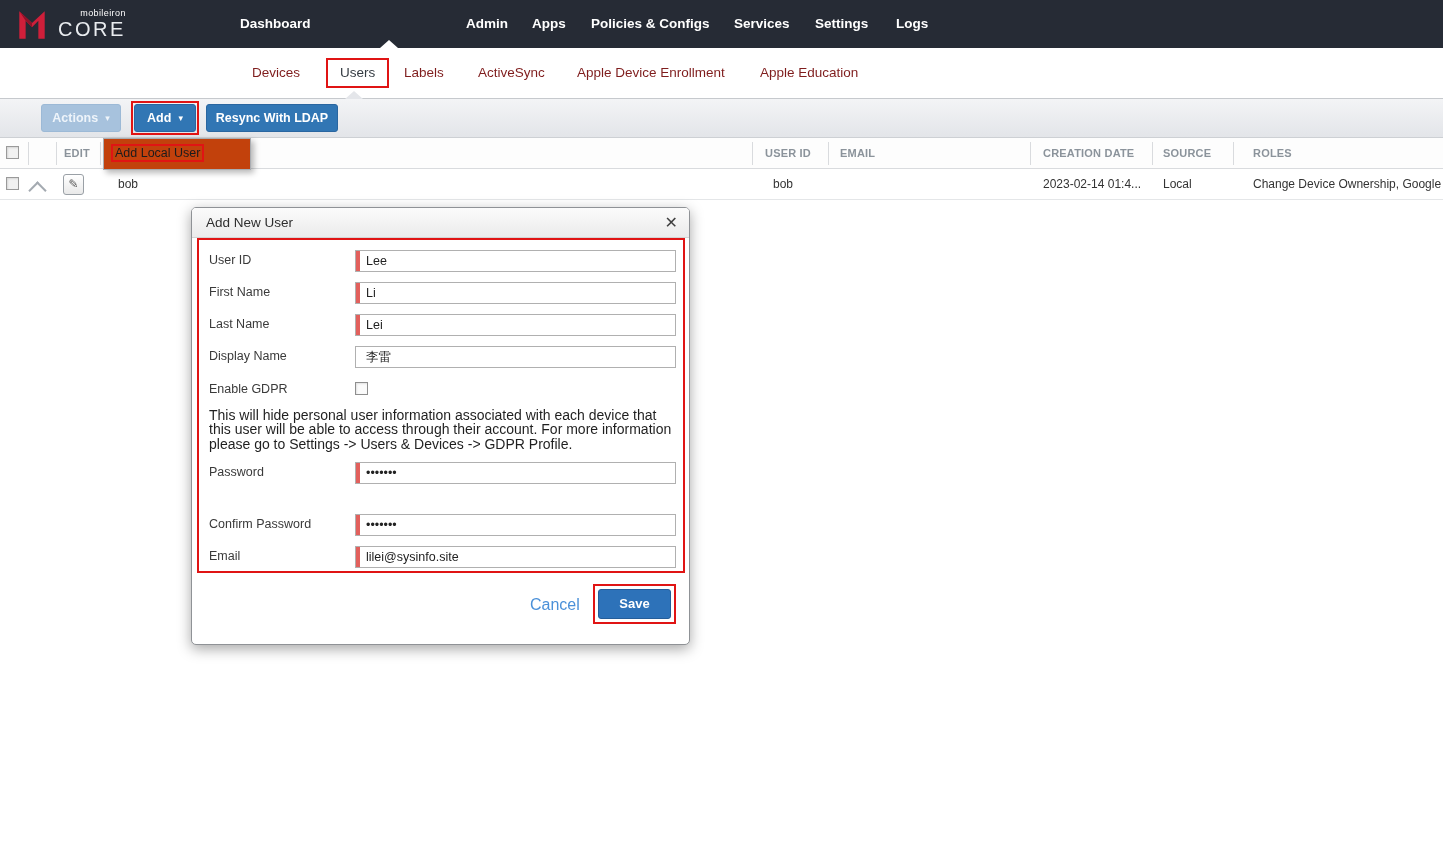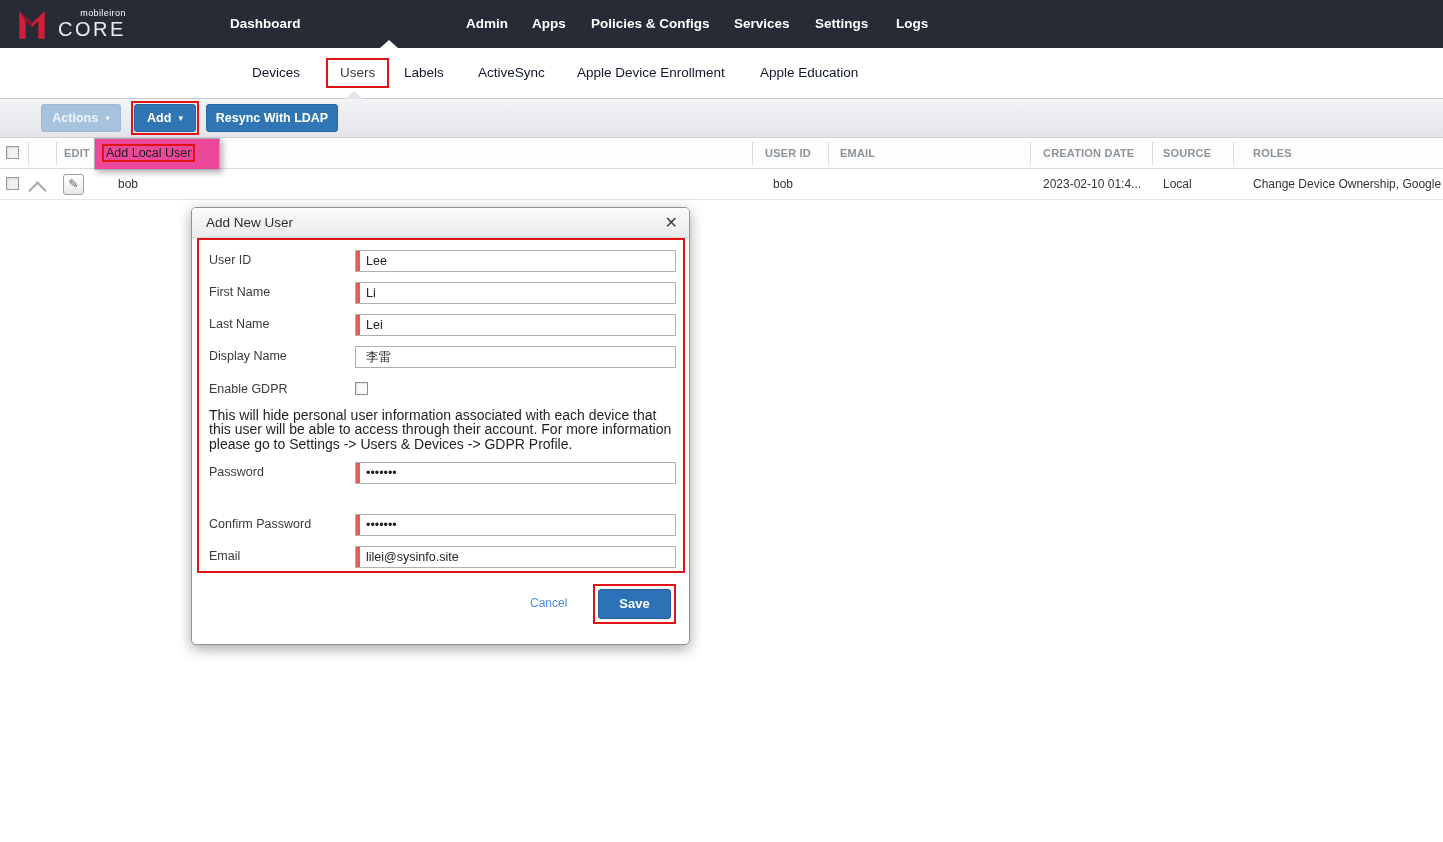--- a/index.html
+++ b/index.html
@@ -13,34 +13,34 @@
   .brand-text .small { font-size:9px; color:#ffffff; letter-spacing:.4px; line-height:10px;text-align:right; }
   .brand-text .large { font-size:20px; color:#e9ecef; letter-spacing:2.5px; font-weight:400; line-height:22px; }
   .nav-item { position:absolute; top:0; height:48px; line-height:48px; color:#fff; font-size:13.5px; font-weight:bold; cursor:pointer; white-space:nowrap; }
   .nav-active-block { position:absolute; left:322px; top:0; width:135px; height:48px; background:#1a1f29; cursor:pointer; }
   .nav-active-block .lbl { position:absolute; width:100%; text-align:center; top:0; height:48px; line-height:48px; color:#fff; font-size:13.5px; font-weight:bold; }
   .ann { position:absolute; border:2px solid #e01414; pointer-events:none; z-index:60; }
   .tri-up-white { position:absolute; left:380px; top:40px; width:0; height:0; border-left:9px solid transparent; border-right:9px solid transparent; border-bottom:8px solid #ffffff; z-index:5; }
 
   
   .subnav { position:absolute; left:0; top:48px; width:1443px; height:51px; background:#fff; border-bottom:1px solid #c6c9cd; }
-  .subtab { position:absolute; top:0; height:50px; line-height:50px; font-size:13.5px; color:#0f172a; cursor:pointer; white-space:nowrap; }
+  .subtab { position:absolute; top:0; height:50px; line-height:50px; font-size:13.5px; color:#7f1d1d; cursor:pointer; white-space:nowrap; }
   .users-annbox { position:absolute; left:326px; top:10px; height:30px; border:2px solid #e01414; padding:0 12px; line-height:26px; font-size:13.5px; color:#343b42; cursor:pointer; }
   .tri-up-gray { position:absolute; left:345px; top:43px; width:0; height:0; border-left:9px solid transparent; border-right:9px solid transparent; border-bottom:8px solid #e4e6ea; z-index:5; }
 
   
   .toolbar { position:absolute; left:0; top:99px; width:1443px; height:39px; background:linear-gradient(#f3f4f6,#e3e5e9); border-bottom:1px solid #cdd0d4; }
   .btn { position:absolute; top:5px; height:28px; border-radius:3px; font-size:12.5px; font-weight:bold; color:#fff; text-align:center; cursor:pointer; border:1px solid transparent;margin-left:31px; }
   .btn .caret { font-size:9px; margin-left:7px; position:relative; top:-1px; }
   .btn-disabled { left:10px; width:80px; line-height:26px; background:#a7c2dd; color:#eef4fa; border-color:#9cb9d6; cursor:default; }
   .btn-add { left:103px; width:62px; line-height:26px; background:#3176b4; border-color:#2a66a0; }
   .btn-resync { left:175px; width:132px; line-height:26px; background:#3176b4; border-color:#2a66a0; }
 
   
-  .dropdown { position:absolute; left:94px; top:138px; width:126px; background:#ec4899; border:1px solid #a9adb2; box-shadow:3px 3px 6px rgba(0,0,0,.28); z-index:40; padding:3px 0 4px 0; }
+  .dropdown { position:absolute; left:103px; top:138px; width:148px; background:#c2410c; border:1px solid #a9adb2; box-shadow:3px 3px 6px rgba(0,0,0,.28); z-index:40; padding:3px 0 4px 0; }
   .dropdown-item { padding:2px 6px 3px 7px; font-size:12.5px; color:#1c1c1c; cursor:pointer; white-space:nowrap; }
   .dropdown-item .item-ann { border:2px solid #e01414; padding:0 2px; display:inline-block; }
 
   
   .thead { position:absolute; left:0; top:138px; width:1443px; height:31px; background:#fdfdfd; border-bottom:1px solid #d9dbde; }
   .th { position:absolute; top:0; height:31px; line-height:31px; font-size:11px; font-weight:bold; color:#8b939b; letter-spacing:.2px; cursor:pointer; }
   .vsep { position:absolute; top:4px; width:1px; height:23px; background:#d9dbde; }
   .trow { position:absolute; left:0; top:169px; width:1443px; height:31px; background:#fff; border-bottom:1px solid #e4e6e8; }
   .td { position:absolute; top:0; height:42px; line-height:31px; font-size:12px; color:#333; white-space:nowrap; }
   .cb { position:absolute; width:13px; height:13px; border:1px solid #9a9a9a; background:#f2f2f2; box-shadow:inset 1px 1px 2px rgba(0,0,0,.12); cursor:pointer; }
@@ -52,42 +52,42 @@
   .modal-title { position:absolute; left:0; top:0; width:100%; height:30px; background:linear-gradient(#fbfbfb,#ebebeb); border-bottom:1px solid #d4d4d4; border-radius:4px 4px 0 0; }
   .modal-title .t { position:absolute; left:14px; top:0; line-height:30px; font-size:13.5px; color:#2e2e2e; }
   .modal-close { position:absolute; right:11px; top:5px; font-size:16px; font-weight:bold; color:#3f3f3f; cursor:pointer; font-family:"DejaVu Sans",sans-serif; line-height:20px; }
   .form-ann { position:absolute; left:5px; top:30px; width:488px; height:335px; border:2px solid #e01414; pointer-events:none; z-index:55; }
   .f-label { position:absolute; left:17px; font-size:12.5px; color:#3a3a3a; white-space:nowrap; }
   .iwrap { position:absolute; left:163px; width:321px; height:38px; }
   .iwrap input { width:100%; height:22px; border:1px solid #b0b0b0; font-size:12.5px; color:#222; padding:0 4px 0 10px; font-family:"Liberation Sans","DejaVu Sans",sans-serif; background:#fff; }
   .iwrap.req::before { content:""; position:absolute; left:1px; top:1px; width:4px; height:20px; background:#e2605c; z-index:2; }
   .gdpr-cb { position:absolute; left:163px; top:174px; width:13px; height:13px; border:1px solid #8e8e8e; background:#fbfbfb; box-shadow:inset 1px 1px 2px rgba(0,0,0,.1); cursor:pointer; }
   .gdpr-note { position:absolute; left:17px; top:200px; width:470px; font-size:14px; line-height:14.4px; color:#1f1f1f; }
-  .cancel-link { position:absolute; left:338px; top:388px; font-size:12px; color:#4a90d9; cursor:pointer; }
+  .cancel-link { position:absolute; left:338px; top:388px; font-size:16px; color:#4a90d9; cursor:pointer; }
   .save-btn { position:absolute; left:406px; top:381px; width:73px; height:30px; background:#2d72b9; border:1px solid #245d99; border-radius:3px; color:#fff; font-size:13px; font-weight:bold; text-align:center; line-height:28px; cursor:pointer; }
   .save-ann { position:absolute; left:401px; top:376px; width:83px; height:40px; border:2px solid #e01414; pointer-events:none; z-index:56; }
 </style>
 </head>
 <body>
 
 <div class="screen">
 
   <div class="topnav">
     <div class="brand">
       <svg width="36" height="36" viewBox="0 0 34 34">
         <path d="M5 31 L5 5 L17 16 L29 5 L29 31 L23 31 L23 14 L17 20 L11 14 L11 31 Z" fill="#cf1f3a"></path>
         <path d="M5 5 L17 16 L17 20 L11 14 Z" fill="#8f1228"></path>
       </svg>
       <div class="brand-text">
         <div class="small">mobileiron</div>
         <div class="large">CORE</div>
       </div>
     </div>
 
-    <div class="nav-item" style="left:230px">Dashboard</div>
+    <div class="nav-item" style="left:240px">Dashboard</div>
 
 
     <div class="nav-item" style="left:466px">Admin</div>
     <div class="nav-item" style="left:532px">Apps</div>
     <div class="nav-item" style="left:591px">Policies &amp; Configs</div>
     <div class="nav-item" style="left:734px">Services</div>
     <div class="nav-item" style="left:815px">Settings</div>
     <div class="nav-item" style="left:896px">Logs</div>
 
     <div class="tri-up-white"></div>
@@ -144,21 +144,21 @@
 
   <div class="trow">
     <div class="cb" style="left:6px; top:8px;"></div>
     <div class="chev-up"></div>
     <div class="pencil-btn">
       <span>✎</span>
     </div>
     <div class="td" style="left:118px">bob</div>
     <div class="td" style="left:773px">bob</div>
     <div class="td" style="left:840px"></div>
-    <div class="td" style="left:1043px">2023-02-10 01:4...</div>
+    <div class="td" style="left:1043px">2023-02-14 01:4...</div>
     <div class="td" style="left:1163px">Local</div>
     <div class="td" style="left:1253px; right:0; overflow:hidden;">Change Device Ownership, Google</div>
   </div>
 
   <div class="modal">
     <div class="modal-title">
       <div class="t">Add New User</div>
       <div class="modal-close">✕</div>
     </div>
 

